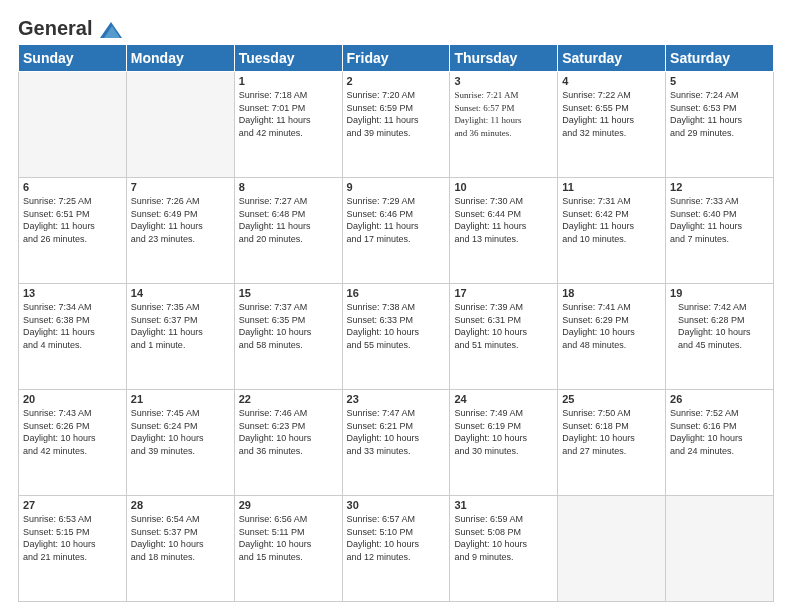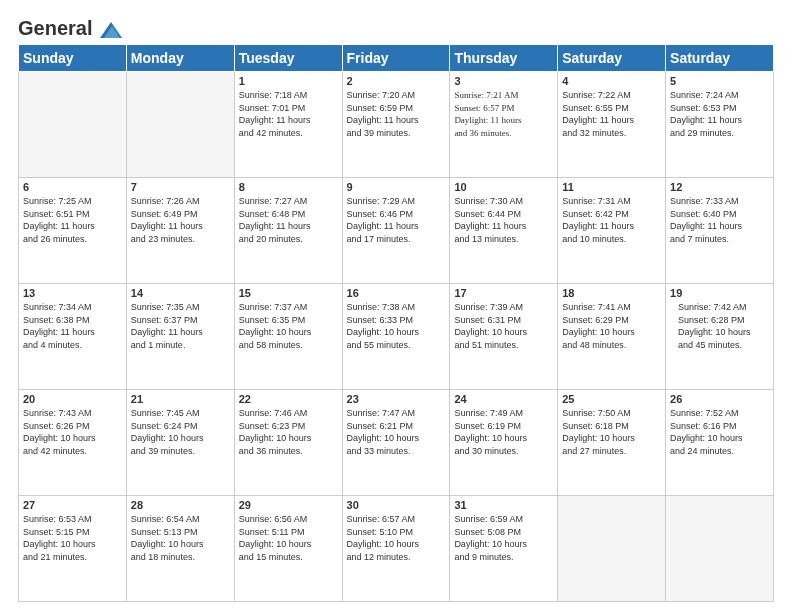--- a/index.html
+++ b/index.html
@@ -312,21 +312,21 @@
           <td>
             <span class="day-num">27</span>
             <div class="day-info" style="white-space: pre-line;">Sunrise: 6:53 AM
 Sunset: 5:15 PM
 Daylight: 10 hours
 and 21 minutes.</div>
           </td>
           <td>
             <span class="day-num">28</span>
             <div class="day-info" style="white-space: pre-line;">Sunrise: 6:54 AM
-Sunset: 5:13 PM
+Sunset: 5:37 PM
 Daylight: 10 hours
 and 18 minutes.</div>
           </td>
           <td>
             <span class="day-num">29</span>
             <div class="day-info" style="white-space: pre-line;">Sunrise: 6:56 AM
 Sunset: 5:11 PM
 Daylight: 10 hours
 and 15 minutes.</div>
           </td>

